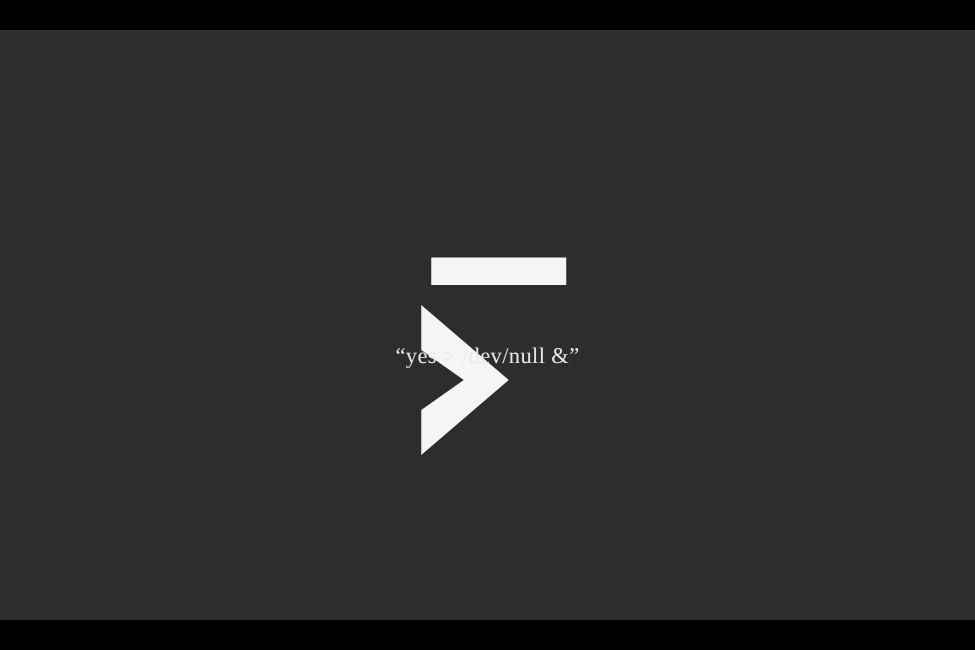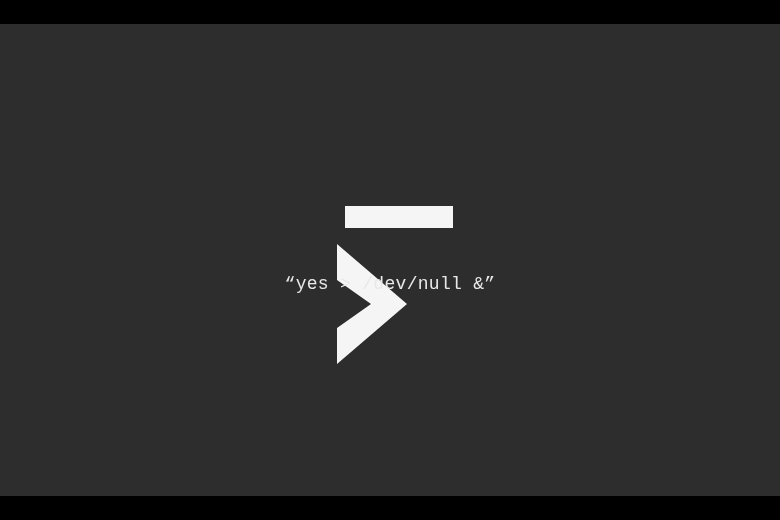--- a/index.html
+++ b/index.html
@@ -47,21 +47,21 @@
       display: block;
     }
     .underscore {
       width: 108px;
       height: 22px;
       background: #f5f5f5;
       margin-bottom: 6px;
     }
     .caption {
       color: #e8e8e8;
-      font-family: Liberation Mono, monospace;
+      font-family: Liberation Serif, serif;
       font-size: 18px;
       font-weight: 400;
       letter-spacing: 0.3px;
     }
   </style>
 </head>
 <body>
 
 <div class="letterbox-top"></div>
 

